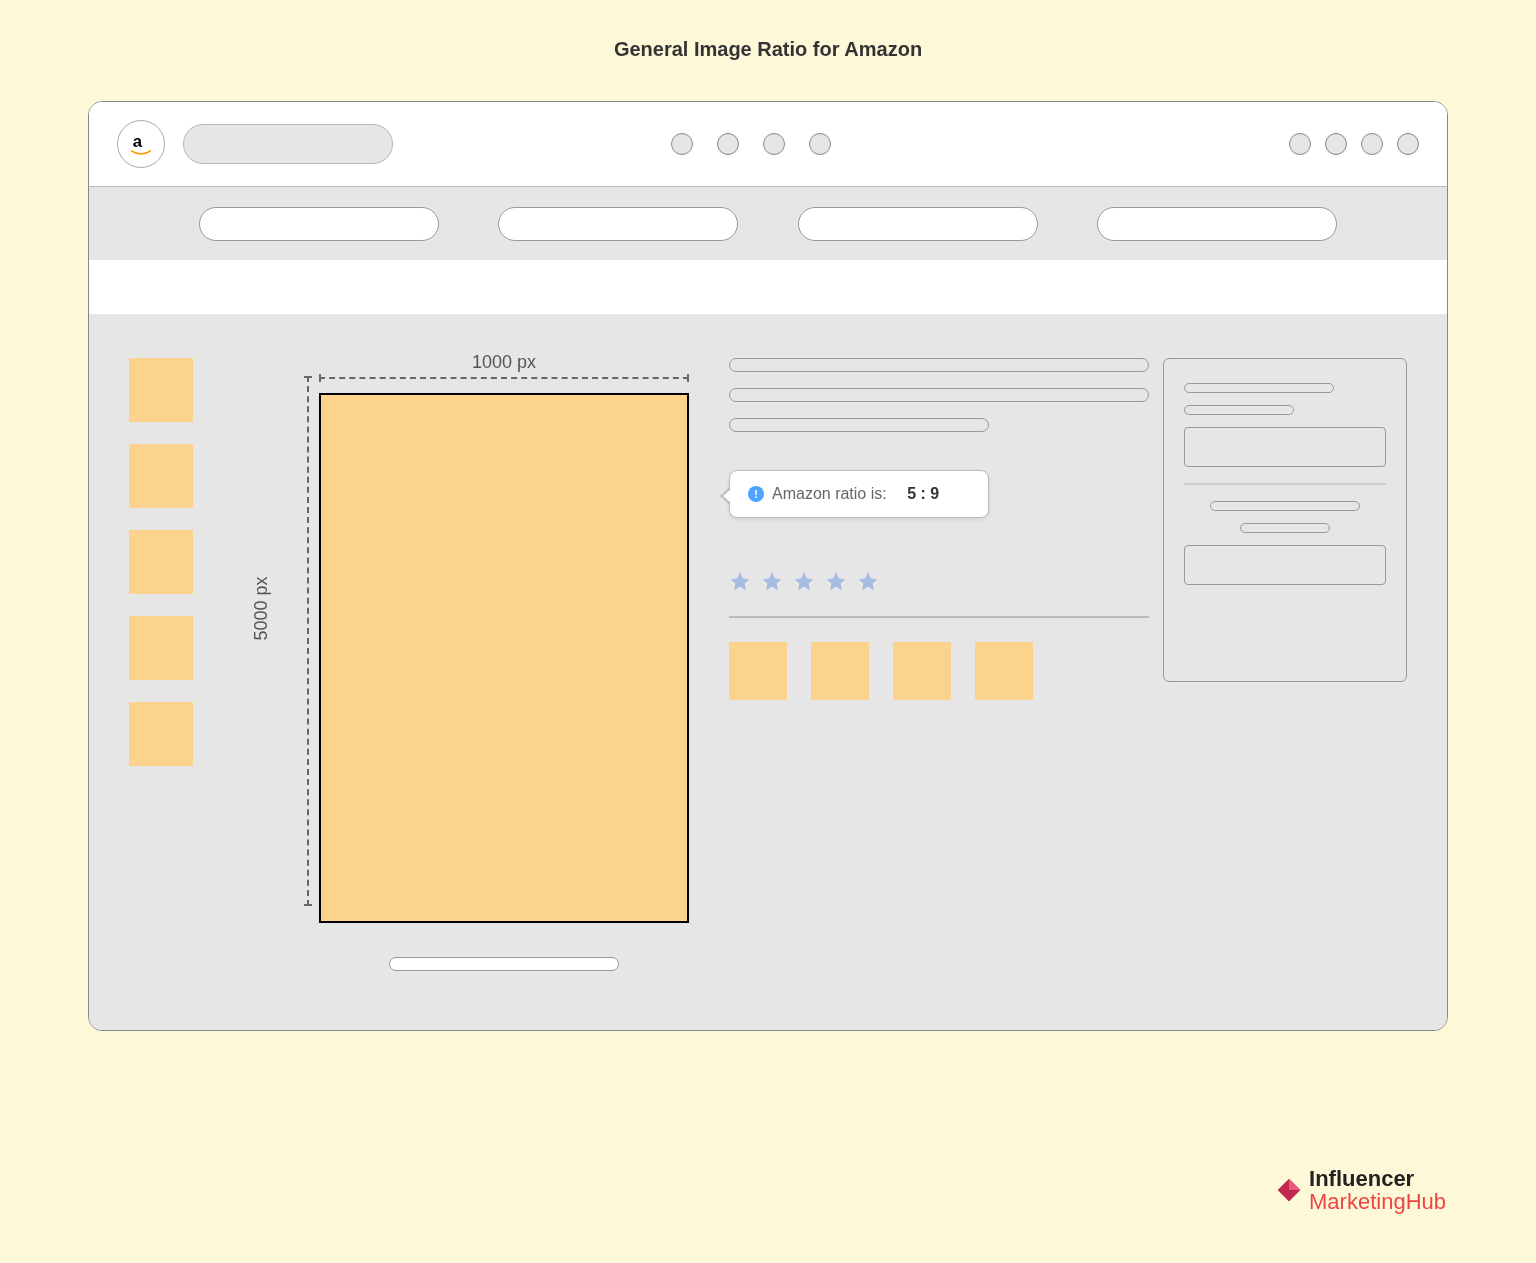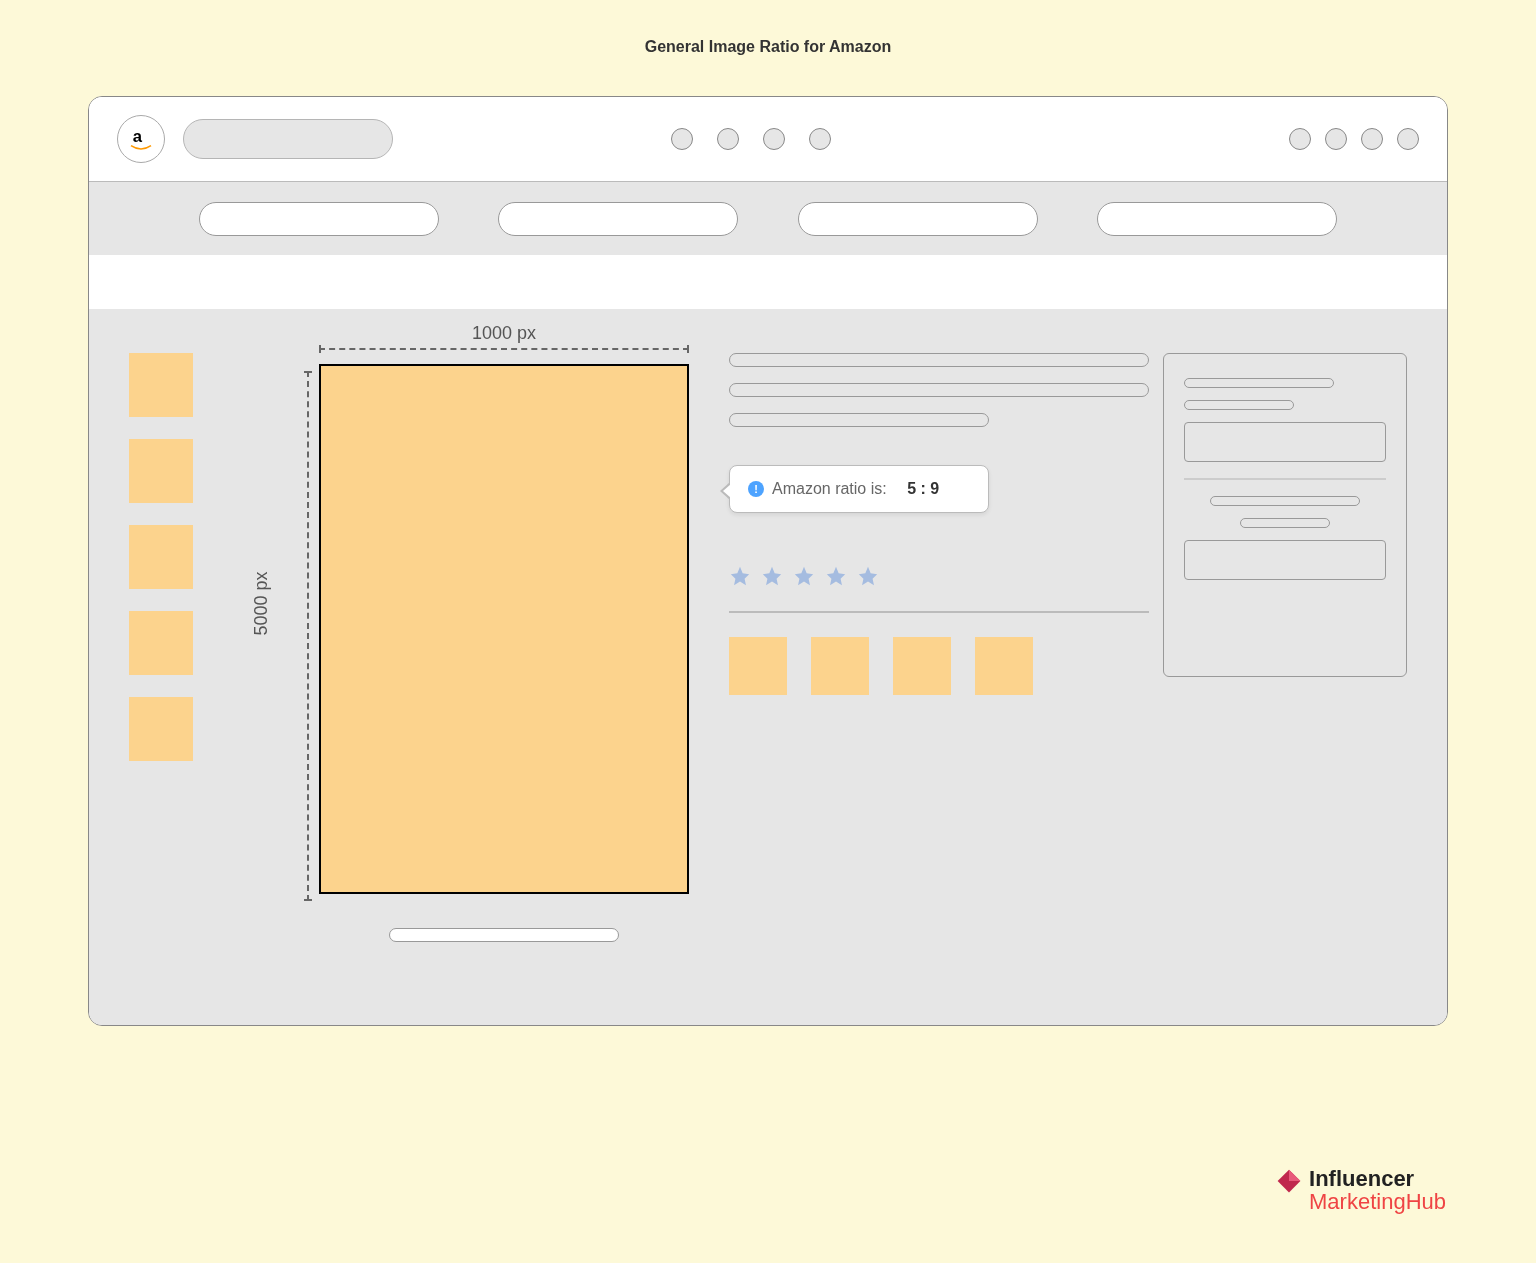--- a/index.html
+++ b/index.html
@@ -6,21 +6,21 @@
 body {
   width: 1536px;
   height: 1263px;
   background: #fdf9d8;
   font-family: 'Segoe UI', -apple-system, sans-serif;
   color: #333;
   position: relative;
 }
 .page-title {
   text-align: center;
-  font-size: 16px;
+  font-size: 20px;
   font-weight: 600;
   padding-top: 38px;
   color: #333;
 }
 .browser-window {
   margin: 40px auto 0;
   width: 1360px;
   height: 930px;
   background: #fff;
   border: 1.5px solid #888;
@@ -108,20 +108,21 @@
   left: 180px;
   top: 14px;
 }
 .width-label {
   text-align: center;
   font-size: 18px;
   color: #555;
   width: 370px;
   margin-left: 50px;
   margin-bottom: 4px;
+  margin-top: 24px;
 }
 .width-ruler {
   width: 370px;
   margin-left: 50px;
   height: 10px;
   border-top: 2px dashed #666;
   position: relative;
 }
 .width-ruler::before, .width-ruler::after {
   content: '';
@@ -283,20 +284,21 @@
   border-radius: 4px;
   margin-bottom: 16px;
 }
 .sb-div { height:1.5px; background:#ccc; margin: 10px 0 16px; }
 .sb-line.center { margin-left: auto; margin-right:auto; }
 .footer-logo {
   position: absolute;
   right: 90px;
   bottom: 50px;
   display: flex;
+  align-items: center;
   gap: 6px;
 }
 .footer-logo .diamond {
   width: 28px; height: 28px;
   position: relative;
 }
 .diamond svg { width: 100%; height: 100%; }
 .footer-logo .text { font-size: 22px; line-height: 1.05; }
 .footer-logo .bold { font-weight: 700; color: #222; }
 .footer-logo .thin { font-weight: 400; color: #ef4444; }

